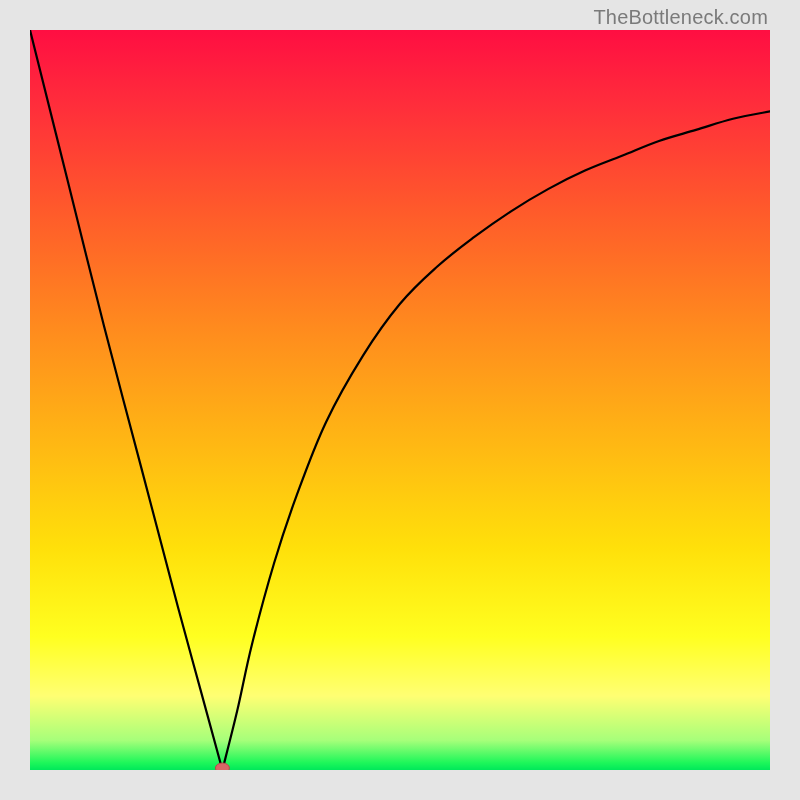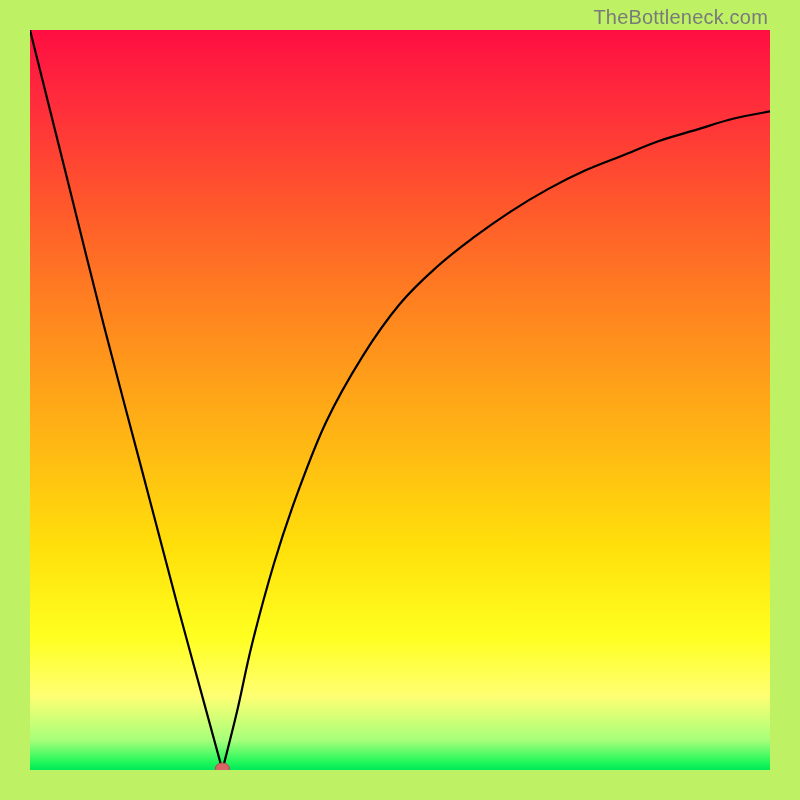--- a/index.html
+++ b/index.html
@@ -1,20 +1,20 @@
 <!DOCTYPE html>
 <html><head>
 <meta charset="utf-8">
 <style>
   * { margin: 0; padding: 0; box-sizing: border-box; }
   html, body { width: 800px; height: 800px; overflow: hidden; background: #000; }
   .outer {
     width: 800px;
     height: 800px;
-    background: #bef264;
+    background: #e5e5e5;
     position: relative;
   }
   .plot-area {
     position: absolute;
     left: 30px;
     top: 30px;
     width: 740px;
     height: 740px;
   }
   .gradient-bg {

